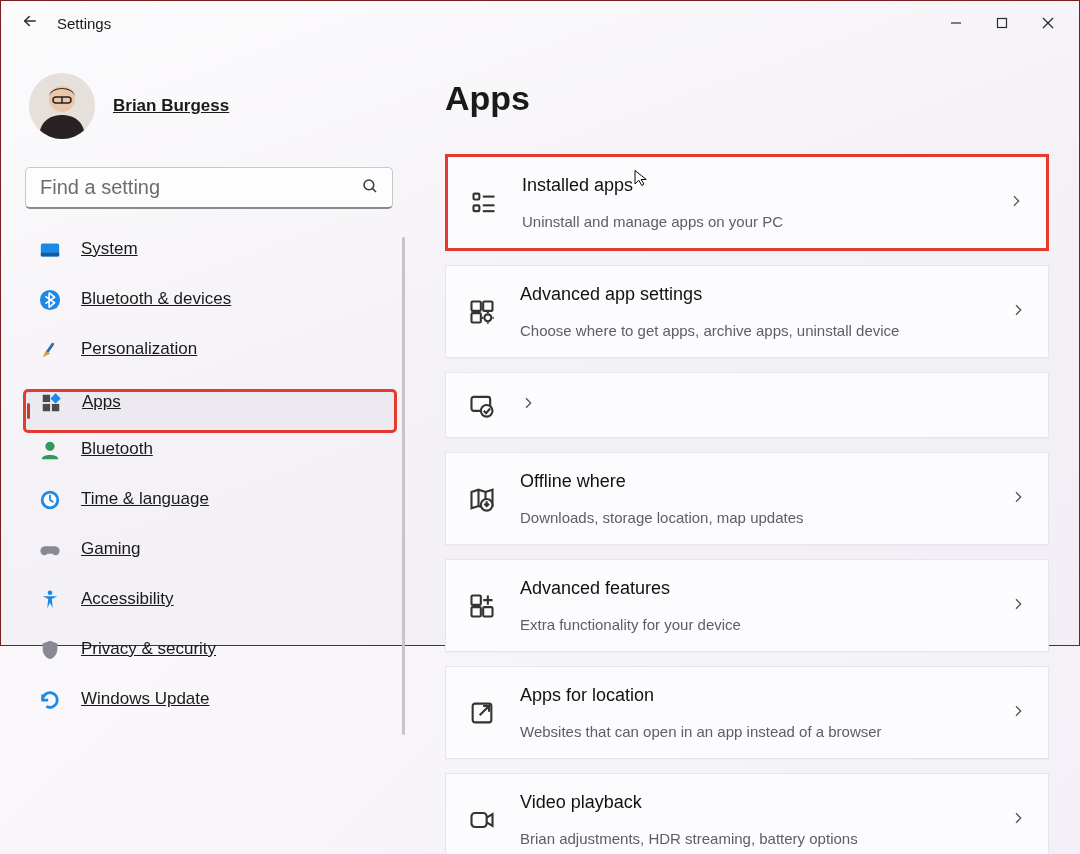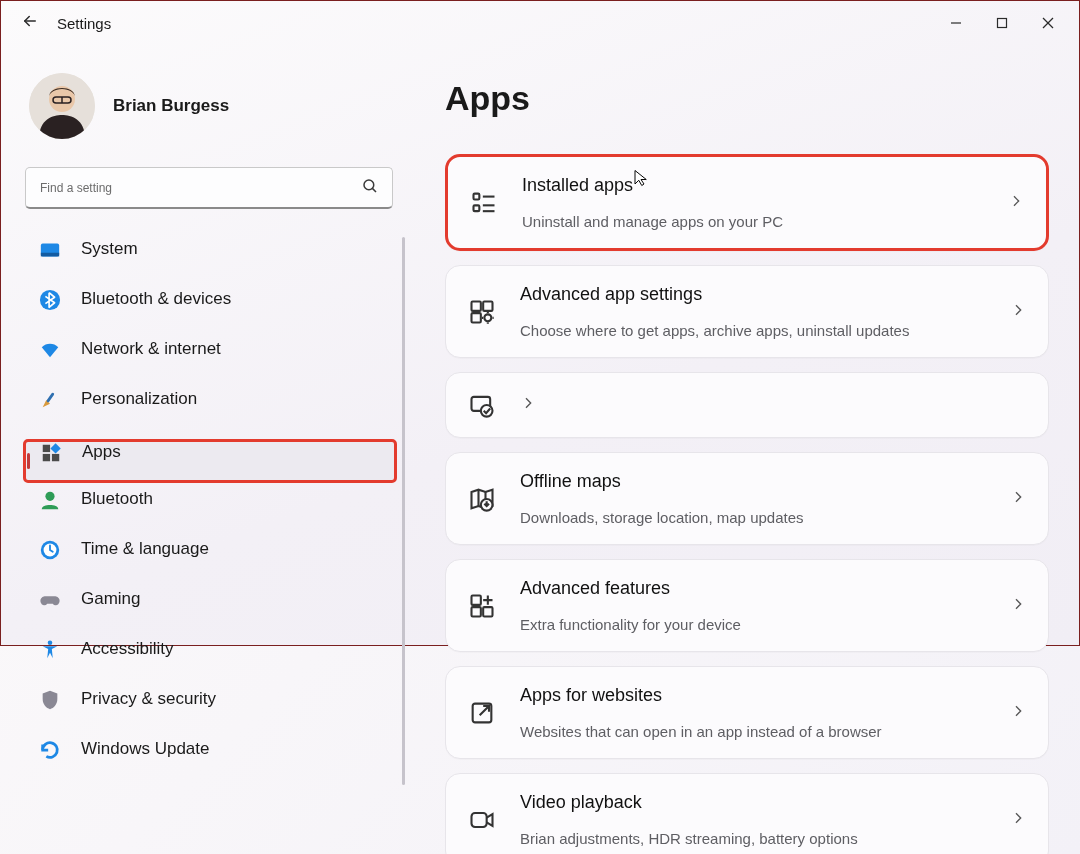--- a/index.html
+++ b/index.html
@@ -29,21 +29,21 @@
   .winbtn { width:46px; height:32px; display:flex; align-items:center; justify-content:center; }
   .winbtn svg { width:12px; height:12px; }
 
   .body {
     display:flex;
     height: calc(854px - 44px);
   }
   .sidebar {
     width: 410px;
     padding: 20px 0 0 22px;
-    display:flex; flex-direction:column;
+    display:flex; flex-direction:column;text-decoration:underline;
   }
   .profile {
     display:flex; align-items:center; gap:18px;
     padding: 8px 0 18px 6px;
   }
   .avatar {
     width:66px; height:66px; border-radius:50%;
     background:#e7e2dc;
     overflow:hidden;
     display:flex; align-items:flex-end; justify-content:center;
@@ -55,21 +55,21 @@
     margin: 10px 18px 18px 2px;
     position:relative;
   }
   .search {
     width: 100%; height:42px;
     border:1px solid #c9c9c9;
     border-bottom:2px solid #8a8a8a;
     border-radius:5px;
     background:#fdfdfe;
     padding: 0 56px 0 14px;
-    font-size:12px;
+    font-size:20px;
     color:#555;
   }
   .search::placeholder { color:#6c6c6c; }
   .search-icon {
     position:absolute; right:14px; top:50%; transform:translateY(-50%);
   }
   .search-icon svg { width:18px; height:18px; }
 
   .nav {
     margin-top:6px;
@@ -108,21 +108,21 @@
     padding: 34px 30px 0 34px;
     overflow:hidden;
   }
   .page-title {
     font-size:34px; font-weight:600; margin:0 0 36px 0;
   }
   .cards { display:flex; flex-direction:column; gap:14px; }
   .card {
     background:#fcfbfd;
     border:1px solid #e7e5ea;
-    border-radius:15px;
+    border-radius:0;
     padding: 18px 22px;
     display:flex; align-items:center; gap:24px;
     box-shadow:0 1px 0 rgba(0,0,0,0.02);
   }
   .card.highlighted {
     border:3px solid #e33b2e;
   }
   .card .cicon { width:28px; height:28px; display:flex; align-items:center; justify-content:center; color:#333; }
   .card .ctext { flex:1; }
   .card .ctitle { font-size:18px; font-weight:400; color:#111; }
@@ -214,28 +214,20 @@
         <div class="navitem">
           <span class="navicon">
             <svg viewBox="0 0 24 24">
                 <circle cx="12" cy="12" r="11" fill="#1e88e5"></circle>
                 <path d="M11 4 L11 20 L17 15 L7 8 M11 4 L17 9 L7 16" stroke="#fff" stroke-width="1.8" fill="none" stroke-linejoin="round"></path>
               </svg>
           </span>
           <span>Bluetooth &amp; devices</span>
         </div>
 
-        <div class="navitem">
-          <span class="navicon">
-            <svg viewBox="0 0 24 24" fill="#1e88e5">
-                <path d="M12 20 L3 9 C8 4 16 4 21 9 Z"></path>
-              </svg>
-          </span>
-          <span>Network &amp; internet</span>
-        </div>
 
         <div class="navitem">
           <span class="navicon">
             <svg viewBox="0 0 24 24">
                 <path d="M4 20 L8 12 L12 16 L4 20 Z" fill="#d99a3d"></path>
                 <rect x="11" y="3" width="3" height="12" rx="1.5" transform="rotate(35 12 9)" fill="#2f6fb0"></rect>
               </svg>
           </span>
           <span>Personalization</span>
         </div>
@@ -351,21 +343,21 @@
             <svg viewBox="0 0 24 24" fill="none" stroke="#333" stroke-width="1.8">
                 <rect x="3" y="3" width="8" height="8" rx="1"></rect>
                 <rect x="13" y="3" width="8" height="8" rx="1"></rect>
                 <rect x="3" y="13" width="8" height="8" rx="1"></rect>
                 <circle cx="17" cy="17" r="3"></circle>
                 <path d="M17 13v-1M17 22v-1M13 17h-1M22 17h-1"></path>
               </svg>
           </div>
           <div class="ctext">
             <div class="ctitle">Advanced app settings</div>
-            <div class="csub">Choose where to get apps, archive apps, uninstall updates</div>
+            <div class="csub">Choose where to get apps, archive apps, uninstall device</div>
           </div>
           <div class="chev">
             <svg viewBox="0 0 24 24" fill="none" stroke="#555" stroke-width="2">
                 <path d="M9 5 L16 12 L9 19"></path>
               </svg>
           </div>
         </div>
 
         <div class="card">
           <div class="cicon">
@@ -385,21 +377,21 @@
         <div class="card">
           <div class="cicon">
             <svg viewBox="0 0 24 24" fill="none" stroke="#333" stroke-width="1.8">
                 <path d="M3 6 L9 4 L15 6 L21 4 V18 L15 20 L9 18 L3 20 Z"></path>
                 <path d="M9 4 V18 M15 6 V20"></path>
                 <circle cx="16" cy="17" r="5" fill="#fcfbfd"></circle>
                 <path d="M16 14 V18 M14 16 L16 18 L18 16"></path>
               </svg>
           </div>
           <div class="ctext">
-            <div class="ctitle">Offline maps</div>
+            <div class="ctitle">Offline where</div>
             <div class="csub">Downloads, storage location, map updates</div>
           </div>
           <div class="chev">
             <svg viewBox="0 0 24 24" fill="none" stroke="#555" stroke-width="2">
                 <path d="M9 5 L16 12 L9 19"></path>
               </svg>
           </div>
         </div>
 
         <div class="card">
@@ -423,21 +415,21 @@
         </div>
 
         <div class="card">
           <div class="cicon">
             <svg viewBox="0 0 24 24" fill="none" stroke="#333" stroke-width="1.8">
                 <rect x="4" y="4" width="16" height="16" rx="2"></rect>
                 <path d="M10 14 L18 6 M13 6 H18 V11"></path>
               </svg>
           </div>
           <div class="ctext">
-            <div class="ctitle">Apps for websites</div>
+            <div class="ctitle">Apps for location</div>
             <div class="csub">Websites that can open in an app instead of a browser</div>
           </div>
           <div class="chev">
             <svg viewBox="0 0 24 24" fill="none" stroke="#555" stroke-width="2">
                 <path d="M9 5 L16 12 L9 19"></path>
               </svg>
           </div>
         </div>
 
         <div class="card">

